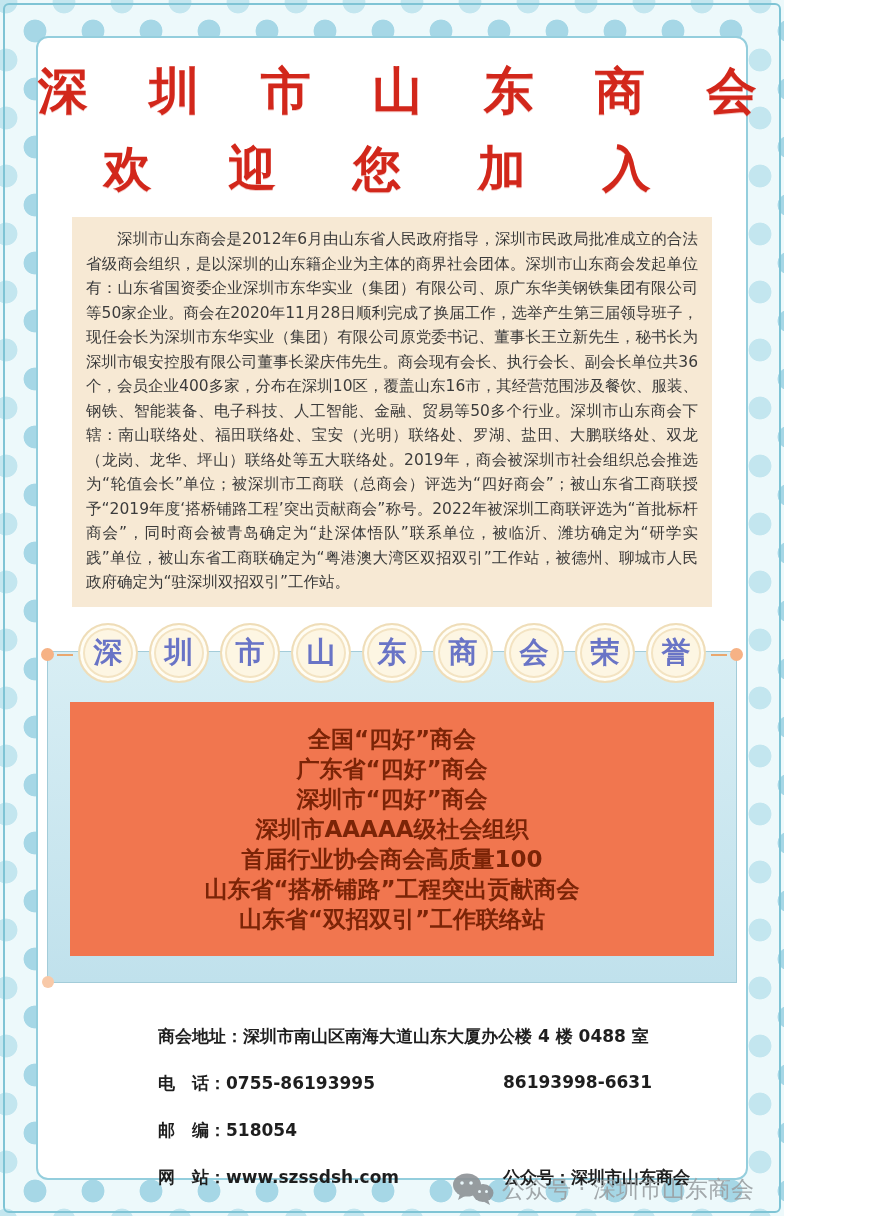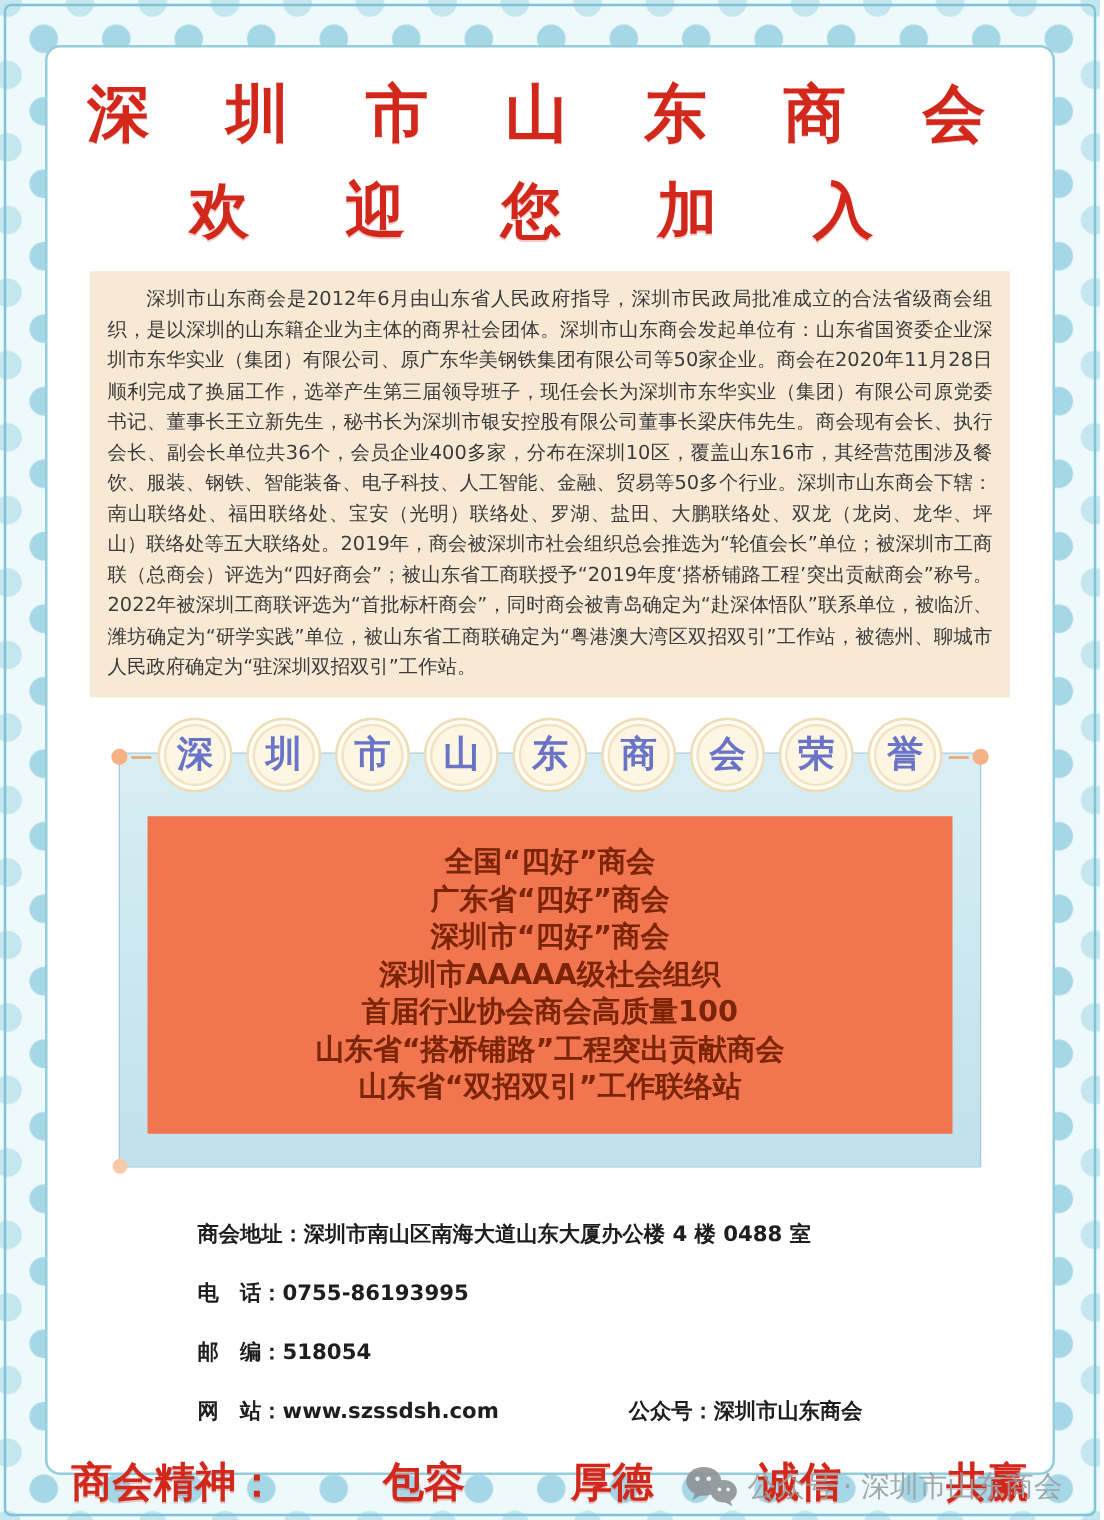--- a/index.html
+++ b/index.html
@@ -1,20 +1,20 @@
 <!DOCTYPE html>
 <html><head>
 <meta charset="utf-8">
 <style>
   * { margin:0; padding:0; box-sizing:border-box; }
   html,body { width:883px; height:1216px; }
   body { font-family:"DejaVu Sans", sans-serif; }
 
   .page {
-    position:relative; width:880px; height:1216px; overflow:hidden;
+    position:relative; width:784px; height:1216px; overflow:hidden;
     background-color:#edf9fb;
     background-image:
       radial-gradient(circle, #a6d7e6 11px, rgba(0,0,0,0) 11.8px),
       radial-gradient(circle, #c3e6ef 11px, rgba(0,0,0,0) 11.8px);
     background-size:58px 58px;
     background-position:6px 2px, 35px 31px;
   }
   .edge-line {
     position:absolute; inset:3px; border:2px solid #7fc4d5; border-radius:6px;
     pointer-events:none;
@@ -184,20 +184,21 @@
       </div>
     </div>
 
     <div class="contact">
       <div class="c-row">
         <span class="c-label">商会地址：</span>
           <span>深圳市南山区南海大道山东大厦办公楼 4 楼 0488 室</span>
       </div>
       <div class="c-row">
         <span class="c-col1"><span class="c-label">电　话：</span><span>0755-86193995</span></span>
+        <span class="c-col2">86193998-6631</span>
       </div>
       <div class="c-row">
         <span class="c-col2"><span class="c-label">邮　编：</span><span>518054</span></span>
       </div>
       <div class="c-row">
         <span class="c-col1"><span class="c-label">网　站：</span><span>www.szssdsh.com</span></span>
         <span class="c-col2"><span class="c-label">公众号：</span><span>深圳市山东商会</span></span>
       </div>
     </div>
 

